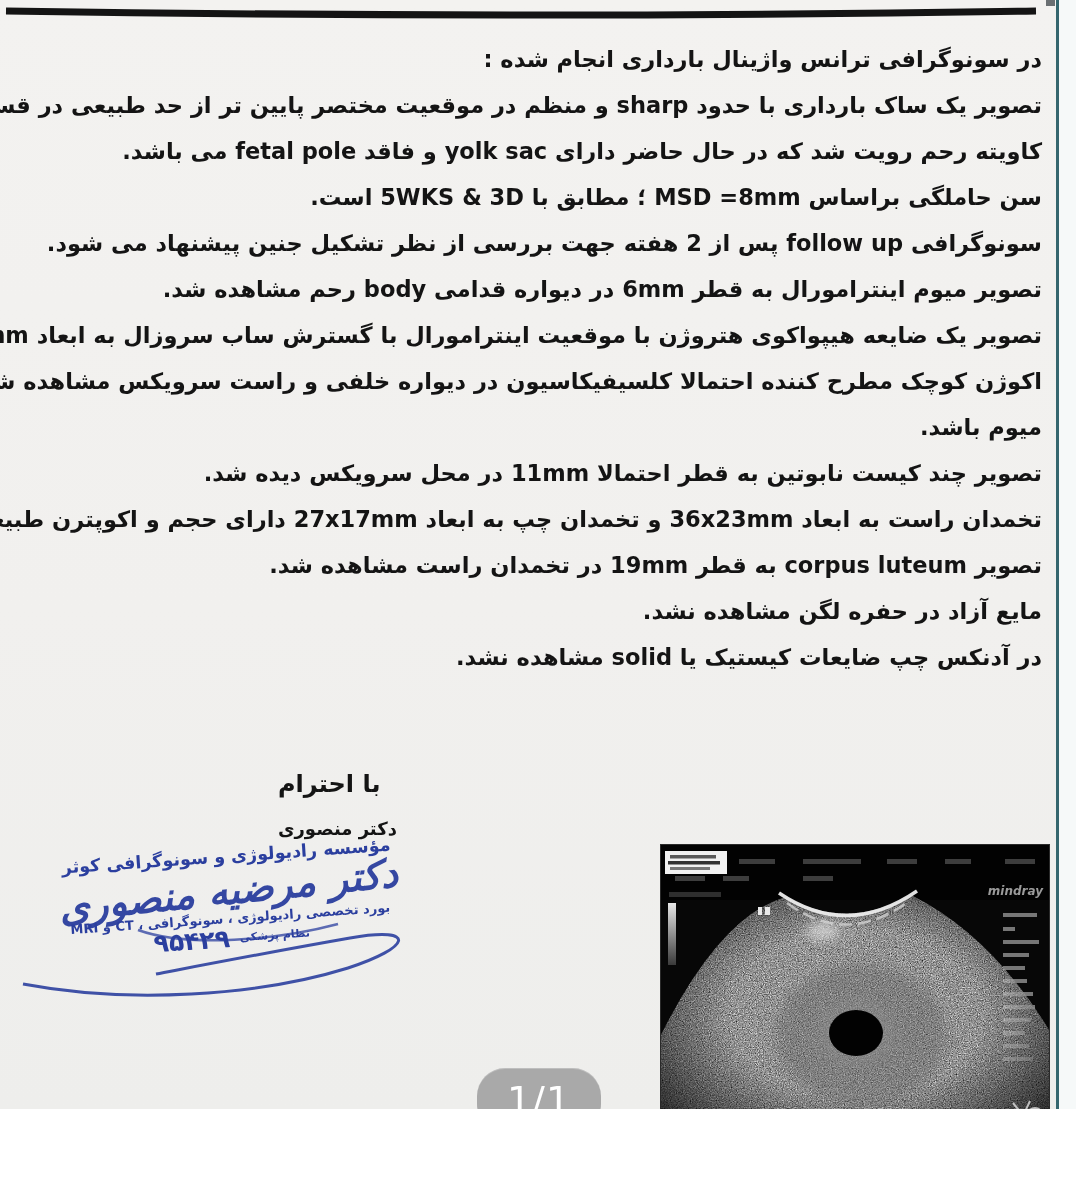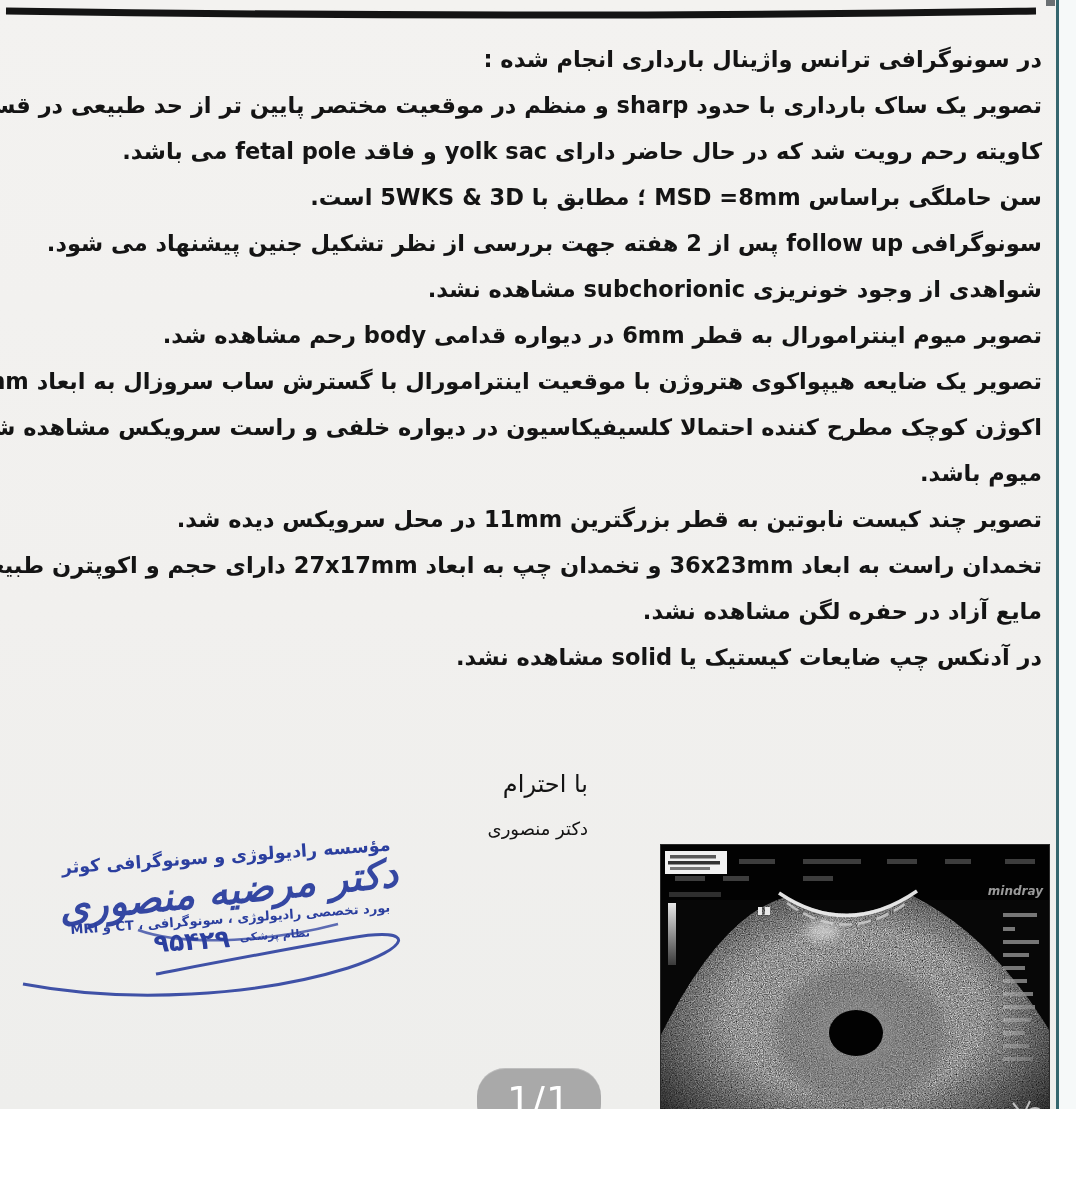--- a/index.html
+++ b/index.html
@@ -17,22 +17,22 @@
 
   
   .report {
     position:absolute; top:36px; right:34px; width:1014px;
     direction:rtl; text-align:right; color:#141414;
     font-size:22.5px; font-weight:bold; line-height:46px;
   }
   .report .line { white-space:nowrap; height:46px; }
 
   .closing {
-    position:absolute; top:770px; left:278px; width:310px; text-align:right;
-    color:#141414; font-weight:normal; direction:rtl;
+    position:absolute; top:770px; left:278px; width:310px; text-align:left;
+    color:#141414; font-weight:bold; direction:rtl;
   }
   .closing .salutation { font-size:24px; margin-bottom:20px; }
   .closing .doctor { font-size:18px; }
 
   
   .stamp {
     position:absolute; left:46px; top:846px; width:366px; text-align:center;
     color:#2b3f9f; direction:rtl; transform:rotate(-4deg); font-weight:bold;
   }
   .stamp .institute { font-size:17.5px; letter-spacing:.5px; }
@@ -74,27 +74,27 @@
   <div class="page-edge-strip" style="left:1059px; width:17px;"></div>
   <div class="page-edge-line" style="left:1056px;"></div>
   <div class="bottom-strip" style="top:1164px; height:36px;"></div>
 
   <div class="report">
     <div class="line">در سونوگرافی ترانس واژینال بارداری انجام شده :</div>
     <div class="line">تصویر یک ساک بارداری با حدود sharp و منظم در موقعیت مختصر پایین تر از حد طبیعی در قسمت فوقانی body رحم در</div>
     <div class="line">کاویته رحم رویت شد که در حال حاضر دارای yolk sac و فاقد fetal pole می باشد.</div>
     <div class="line">سن حاملگی براساس MSD =8mm ؛ مطابق با 5WKS &amp; 3D است.</div>
     <div class="line">سونوگرافی follow up پس از 2 هفته جهت بررسی از نظر تشکیل جنین پیشنهاد می شود.</div>
-    <div class="line">شواهدی از وجود خونریزی subchorionic مشاهده نشد.</div>
     <div class="line">تصویر میوم اینترامورال به قطر 6mm در دیواره قدامی body رحم مشاهده شد.</div>
     <div class="line">تصویر یک ضایعه هیپواکوی هتروژن با موقعیت اینترامورال با گسترش ساب سروزال به ابعاد 33x24mm دارای فوکوس های</div>
     <div class="line">اکوژن کوچک مطرح کننده احتمالا کلسیفیکاسیون در دیواره خلفی و راست سرویکس مشاهده شد که می تواند مطرح کننده</div>
     <div class="line">میوم باشد.</div>
-    <div class="line">تصویر چند کیست نابوتین به قطر بزرگترین 11mm در محل سرویکس دیده شد.</div>
+    <div class="line">تصویر چند کیست نابوتین به قطر احتمالا 11mm در محل سرویکس دیده شد.</div>
     <div class="line">تخمدان راست به ابعاد 36x23mm و تخمدان چپ به ابعاد 27x17mm دارای حجم و اکوپترن طبیعی هستند.</div>
+    <div class="line">تصویر corpus luteum به قطر 19mm در تخمدان راست مشاهده شد.</div>
     <div class="line">مایع آزاد در حفره لگن مشاهده نشد.</div>
     <div class="line">در آدنکس چپ ضایعات کیستیک یا solid مشاهده نشد.</div>
   </div>
 
   <div class="closing">
     <div class="salutation">با احترام</div>
     <div class="doctor">دکتر منصوری</div>
   </div>
 
   <div class="stamp">

